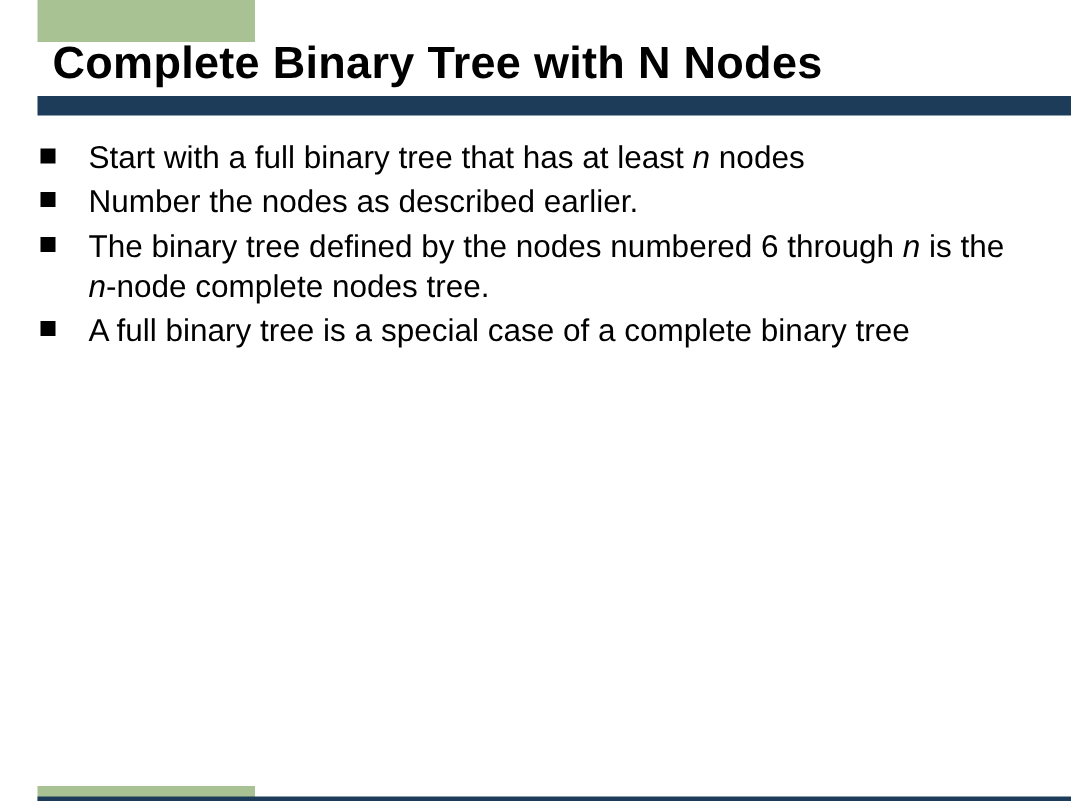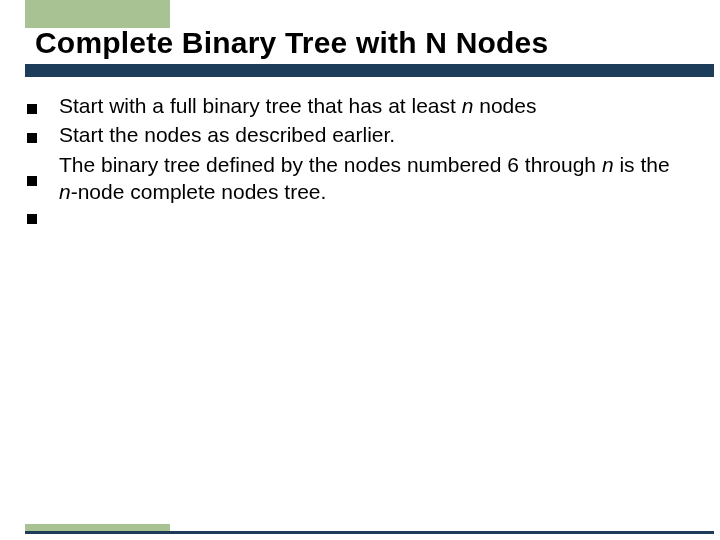--- a/index.html
+++ b/index.html
@@ -42,21 +42,21 @@
     background: #1d3c59;
   }
   .content {
     position: absolute;
     top: 92px;
     left: 25px;
     right: 40px;
   }
   .bullet-row {
     display: flex;
-    align-items: center;
+    align-items: flex-start;
     margin-bottom: 2px;
   }
   .bullet-icon {
     flex: 0 0 auto;
     width: 10px;
     height: 10px;
     background: #000000;
     margin-top: 7px;
     margin-right: 22px;
     margin-left: 2px;
@@ -98,31 +98,34 @@
   <div class="bullet-row">
     <div class="bullet-icon"></div>
     <div class="bullet-text">
       <span>Start with a full binary tree that has at least </span><span class="italic">n</span><span> nodes</span><span class="italic"></span><span></span>
     </div>
   </div>
 
   <div class="bullet-row">
     <div class="bullet-icon"></div>
     <div class="bullet-text">
-      <span>Start the nodes as described earlier.</span><span class="italic"></span><span></span><span class="italic"></span><span></span>
+      <span>Number the nodes as described earlier.</span><span class="italic"></span><span></span><span class="italic"></span><span></span>
     </div>
   </div>
 
   <div class="bullet-row">
     <div class="bullet-icon"></div>
     <div class="bullet-text">
       <span>The binary tree defined by the nodes numbered 6 through </span><span class="italic">n</span><span> is the </span><span class="italic">n</span><span>-node complete nodes tree.</span>
     </div>
   </div>
 
   <div class="bullet-row">
     <div class="bullet-icon"></div>
+    <div class="bullet-text">
+      <span>A full binary tree is a special case of a complete binary tree</span><span class="italic"></span><span></span><span class="italic"></span><span></span>
+    </div>
   </div>
 
 </div>
 
 <div class="footer-box"></div>
 <div class="footer-bar"></div>
 
 </body></html>

